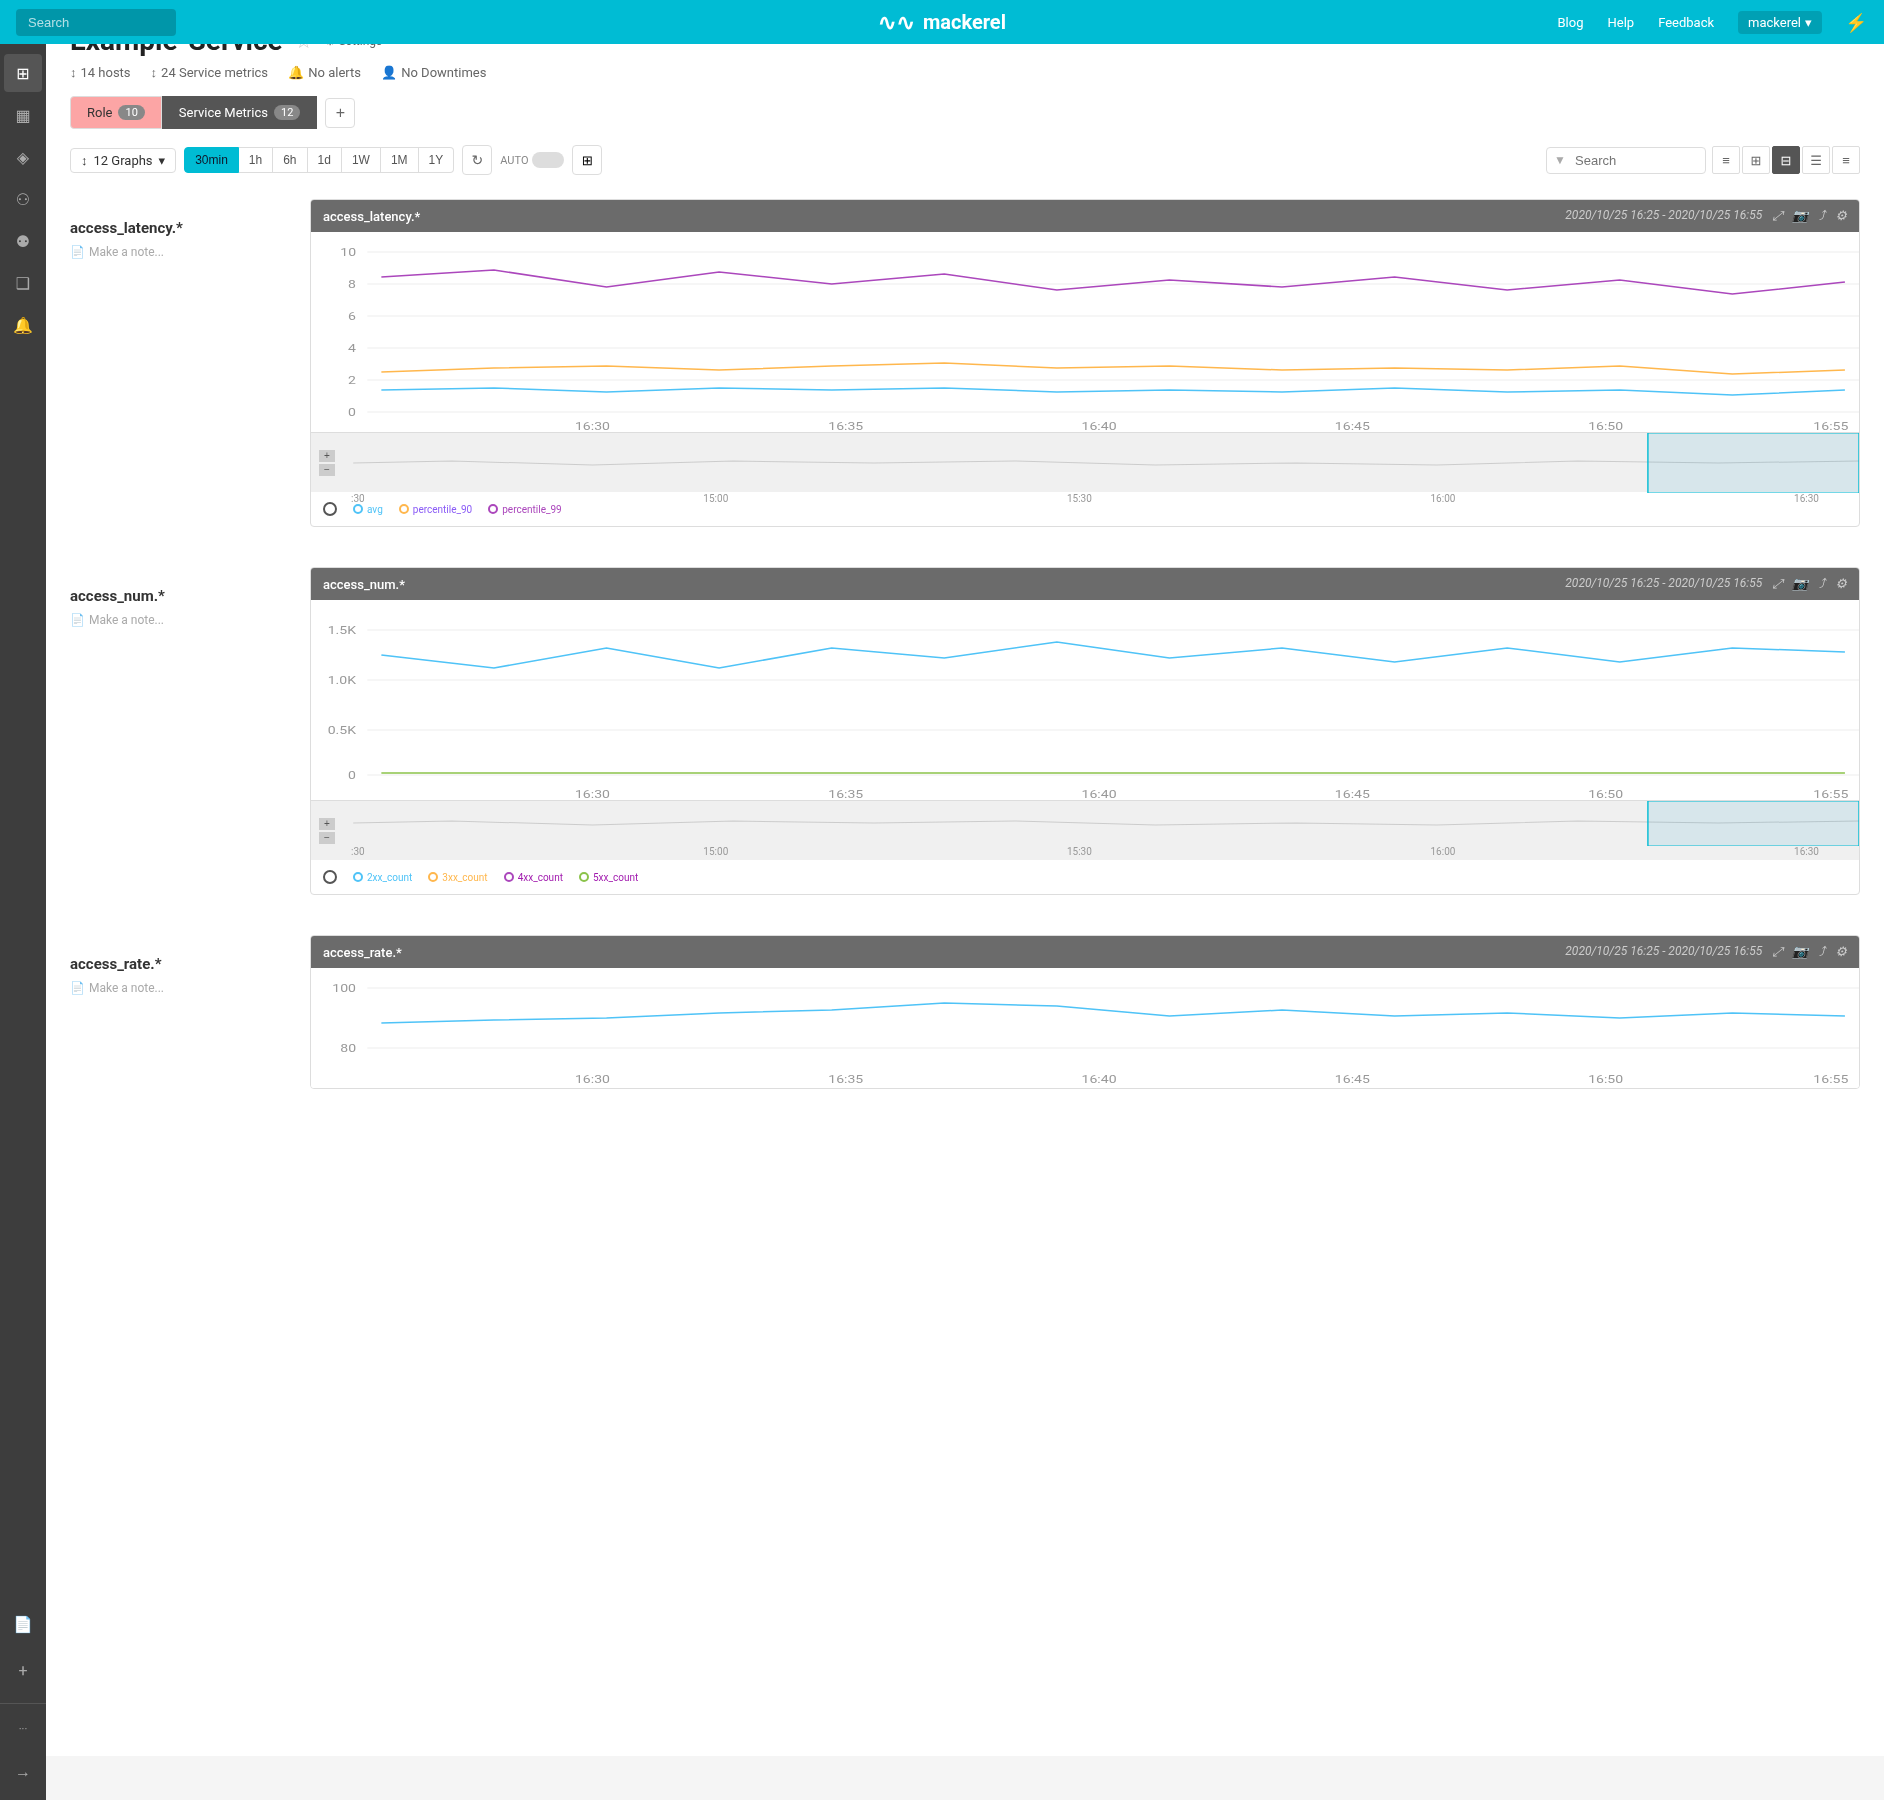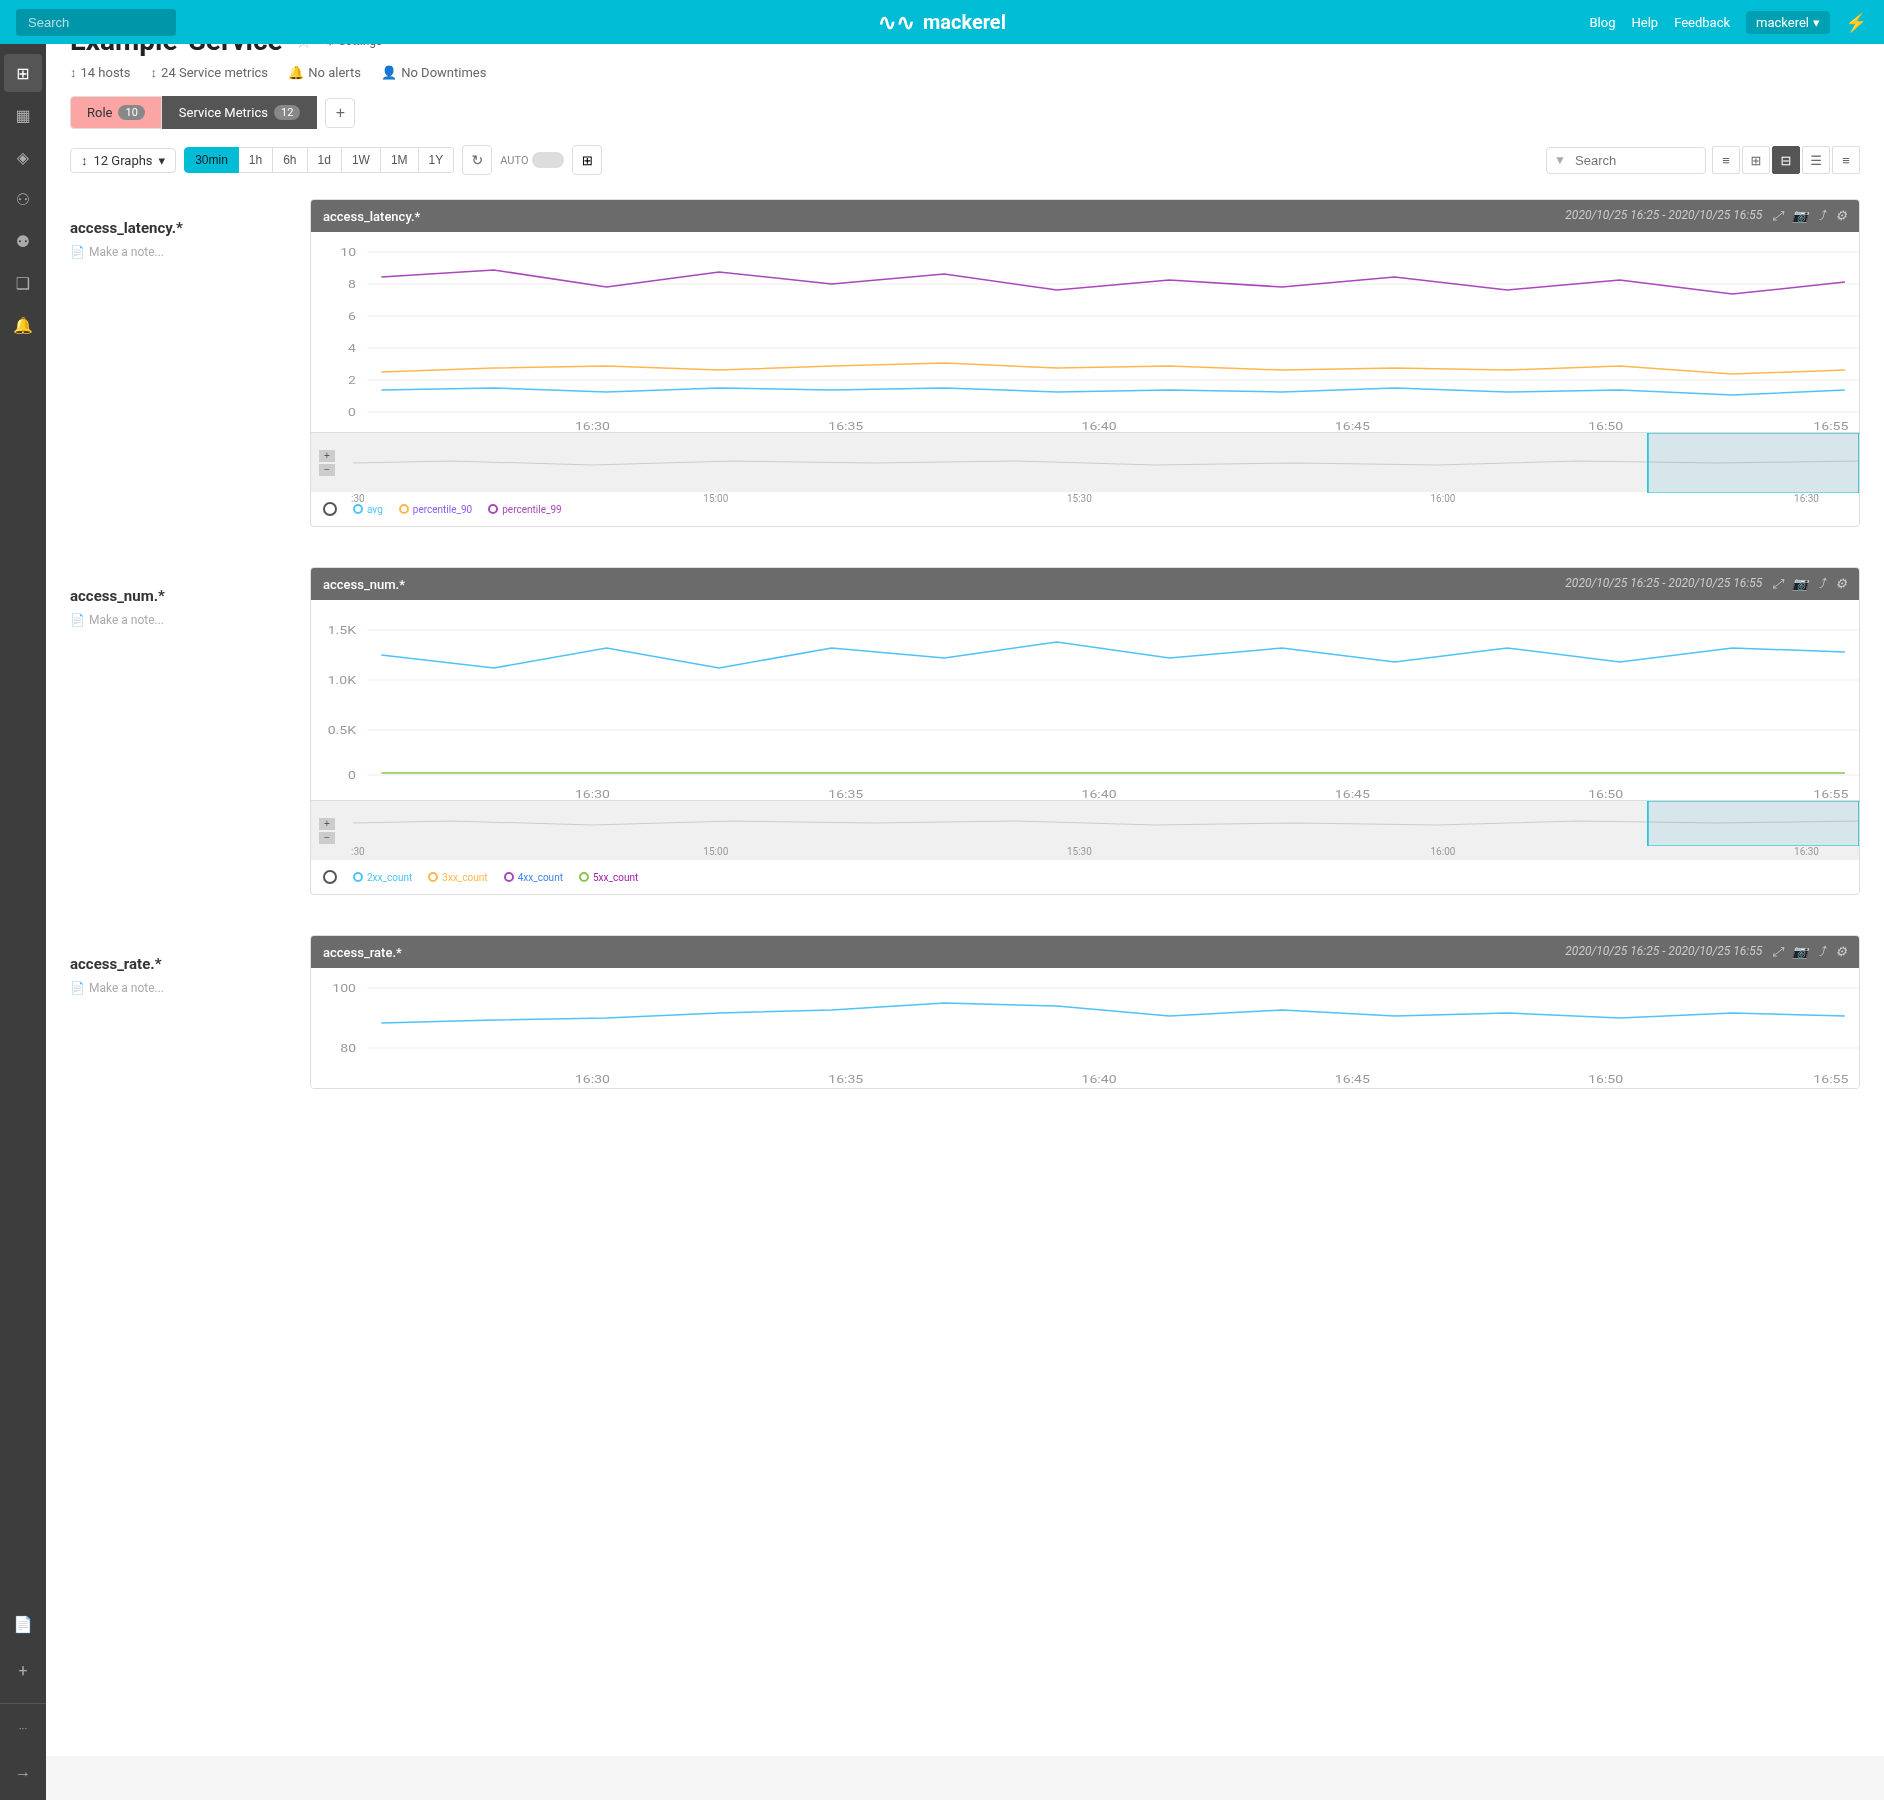--- a/index.html
+++ b/index.html
@@ -33,21 +33,21 @@
       left: 50%;
       transform: translateX(-50%);
       color: white;
       font-size: 20px;
       font-weight: bold;
       display: flex;
       align-items: center;
       gap: 8px;
     }
     .logo-wave { font-size: 22px; }
-    .top-nav-right { display: flex; align-items: center; gap: 16px; color: white; font-size: 13px; }
+    .top-nav-right { display: flex; align-items: center; gap: 24px; color: white; font-size: 13px; }
     .top-nav-right a { color: white; text-decoration: none; }
     .user-menu { display: flex; align-items: center; gap: 4px; background: rgba(0,0,0,0.15); padding: 4px 10px; border-radius: 4px; }
 
     
     .sidebar {
       position: fixed;
       top: 44px;
       left: 0;
       width: 46px;
       bottom: 0;
@@ -593,21 +593,21 @@
         <div class="legend-item">
           <div class="legend-dot" style="border-color:#4fc3f7;"></div>
           <span style="color:#4fc3f7;">2xx_count</span>
         </div>
         <div class="legend-item">
           <div class="legend-dot" style="border-color:#ffb74d;"></div>
           <span style="color:#ffb74d;">3xx_count</span>
         </div>
         <div class="legend-item">
           <div class="legend-dot" style="border-color:#ab47bc;"></div>
-          <span style="color:#3b82f6;">4xx_count</span>
+          <span style="color:#a21caf;">4xx_count</span>
         </div>
         <div class="legend-item">
           <div class="legend-dot" style="border-color:#8bc34a;"></div>
           <span style="color:#a21caf;">5xx_count</span>
         </div>
       </div>
     </div>
   </div>
 
   <div class="graph-row">

